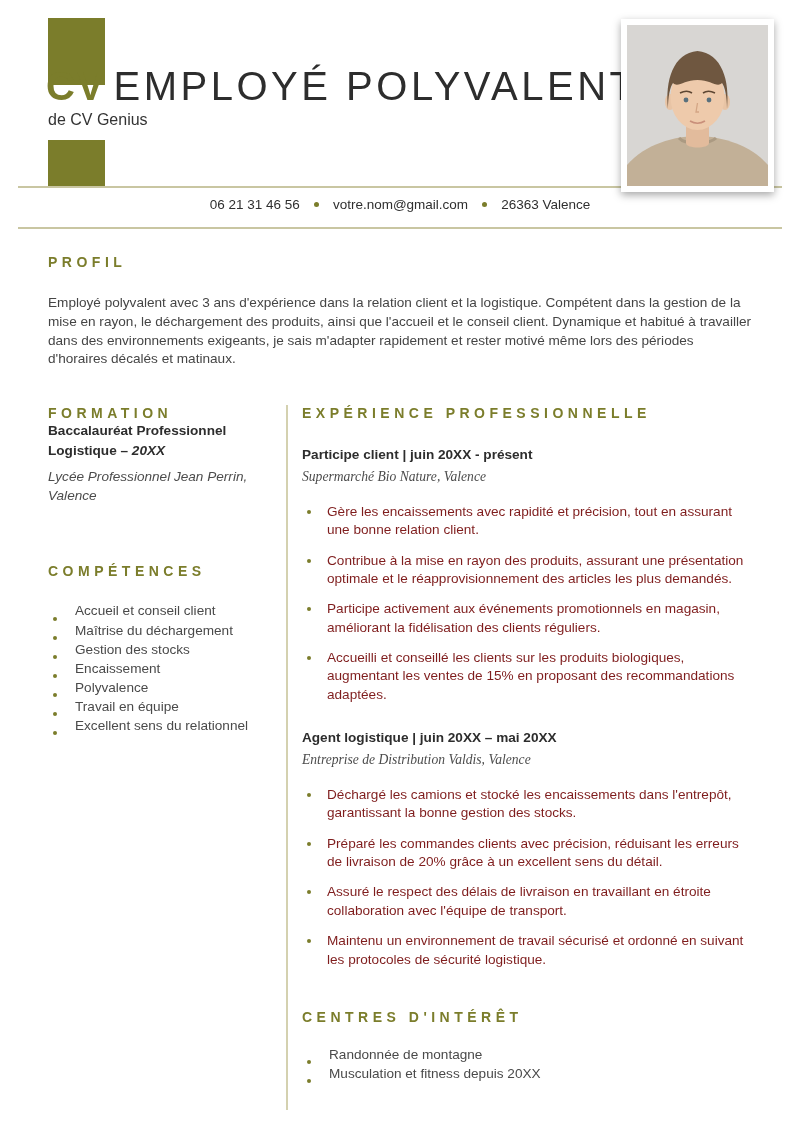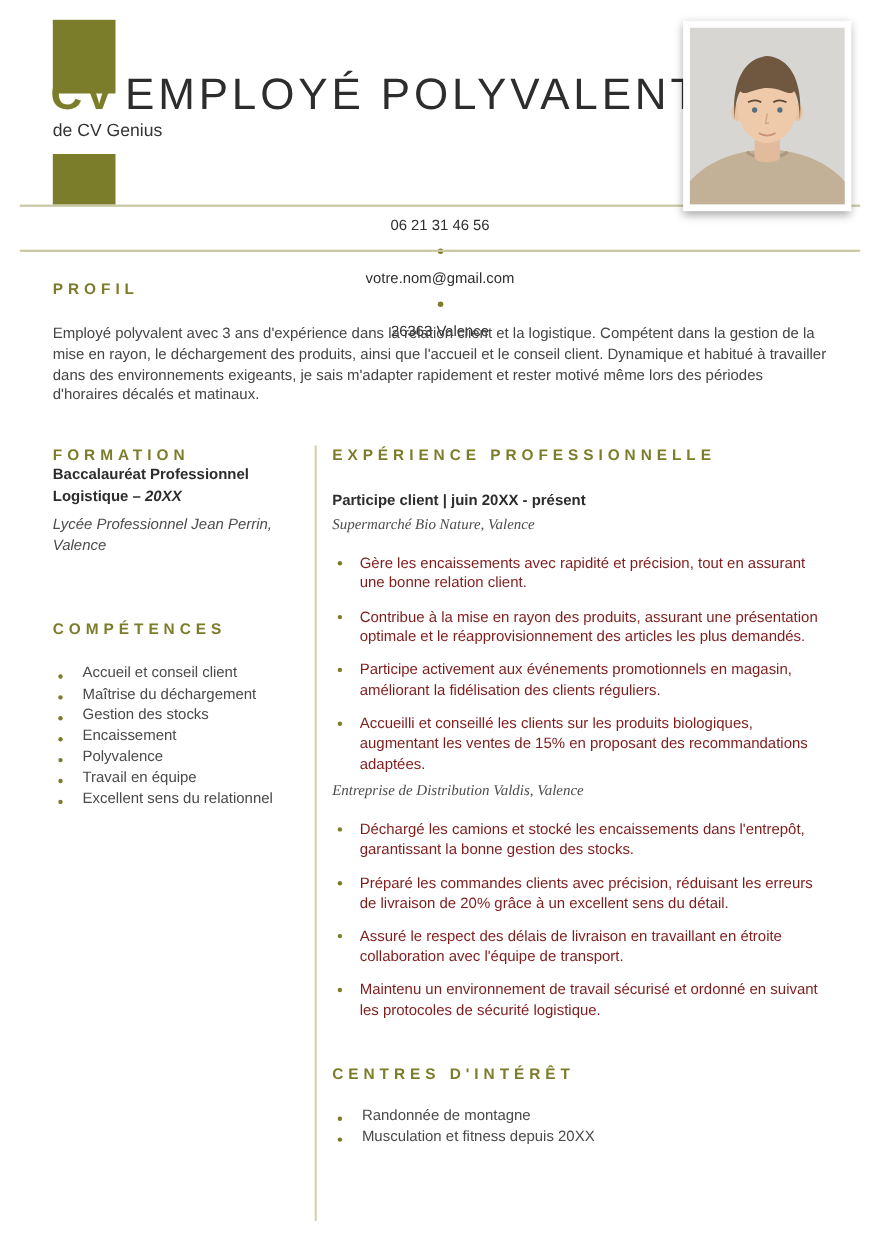--- a/index.html
+++ b/index.html
@@ -49,21 +49,21 @@
     position:absolute; left:18px; right:18px; height:2px;
     background:#c9c6a2;
   }
   .hr1 { top:186px; }
   .hr2 { top:227px; }
 
   .contact-row {
     position:absolute; top:197px; left:0; right:0;
     display:flex; justify-content:center; align-items:center;
     gap:14px;
-    font-size:13.5px; color:#2f2f2f;flex-direction:column;
+    font-size:13.5px; color:#2f2f2f;
   }
   .contact-dot {
     width:5px; height:5px; border-radius:50%;
     background:#7b7d2b; flex:none;
   }
 
   
   .content {
     position:absolute; top:254px; left:48px; right:45px;
   }
@@ -97,21 +97,21 @@
   .degree .year { font-style:italic; }
   .school {
     margin-top:7px;
     font-size:13.6px; font-style:italic; color:#4c4c4c; line-height:1.4;
   }
 
   .skills-heading { margin-top:58px; }
 
   ul.dot-list { list-style:none; margin-top:22px; }
   ul.dot-list li {
-    display:flex; align-items:center;
+    display:flex; align-items:flex-end;
     font-size:13.6px; color:#4a4a4a; line-height:1.4;
   }
   ul.dot-list li + li { margin-top:0px; }
   .li-dot {
     flex:none; width:4px; height:4px; border-radius:50%;
     background:#7b7d2b; margin:8px 18px 0 5px;
   }
 
   .job-title {
     margin-top:26px;
@@ -254,20 +254,21 @@
           <li>
               <span class="li-dot"></span>
               <span>Participe activement aux événements promotionnels en magasin, améliorant la fidélisation des clients réguliers.</span>
             </li>
           <li>
               <span class="li-dot"></span>
               <span>Accueilli et conseillé les clients sur les produits biologiques, augmentant les ventes de 15% en proposant des recommandations adaptées.</span>
             </li>
         </ul>
 
+        <div class="job-title">Agent logistique | juin 20XX – mai 20XX</div>
         <div class="job-company">Entreprise de Distribution Valdis, Valence</div>
         <ul class="exp-list">
           <li>
               <span class="li-dot"></span>
               <span>Déchargé les camions et stocké les encaissements dans l'entrepôt, garantissant la bonne gestion des stocks.</span>
             </li>
           <li>
               <span class="li-dot"></span>
               <span>Préparé les commandes clients avec précision, réduisant les erreurs de livraison de 20% grâce à un excellent sens du détail.</span>
             </li>

